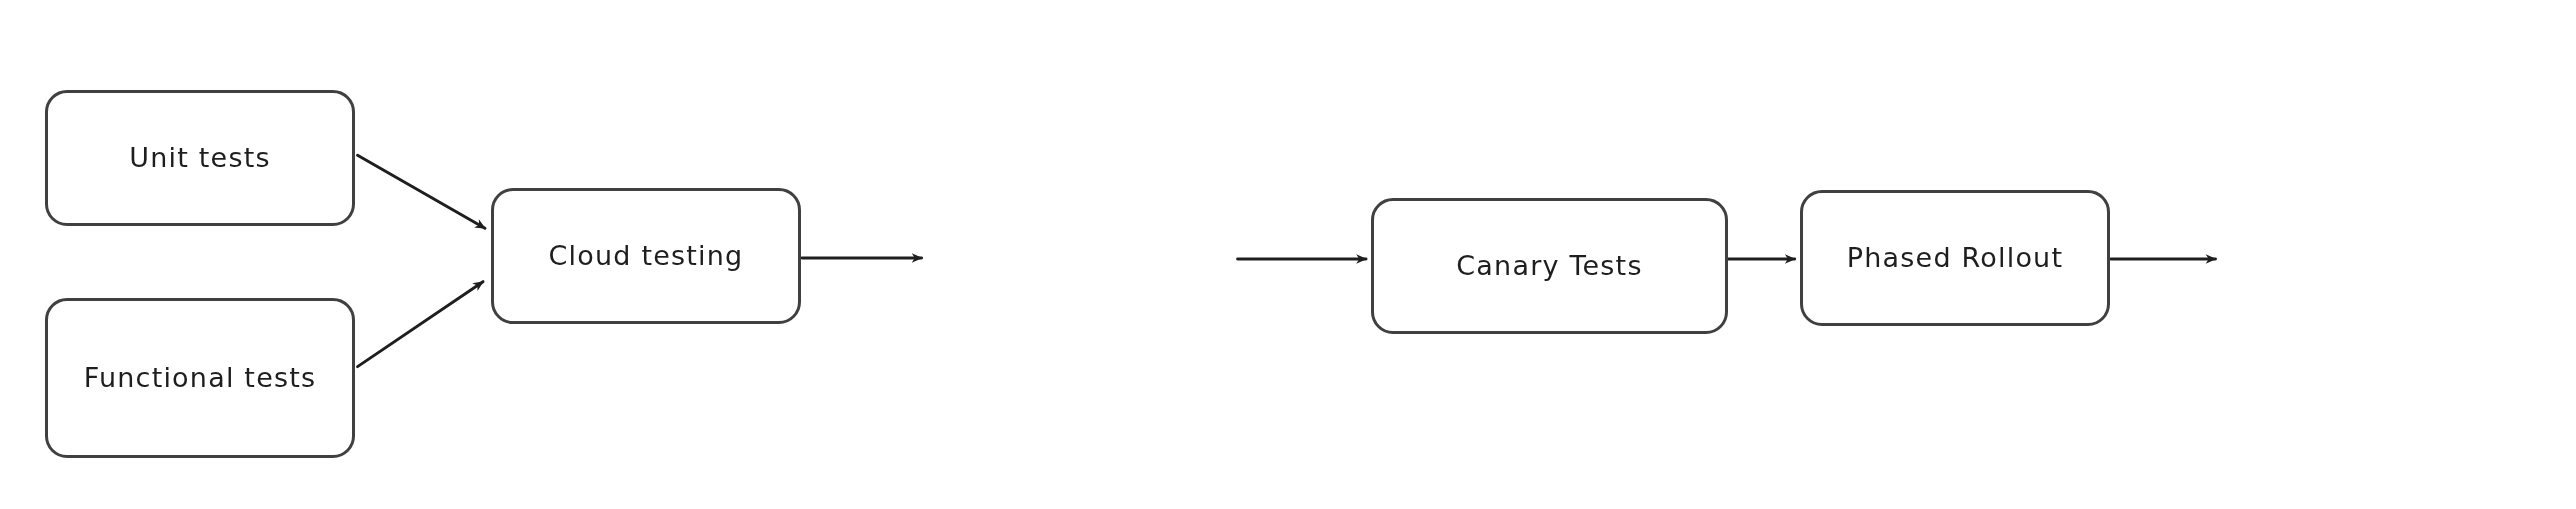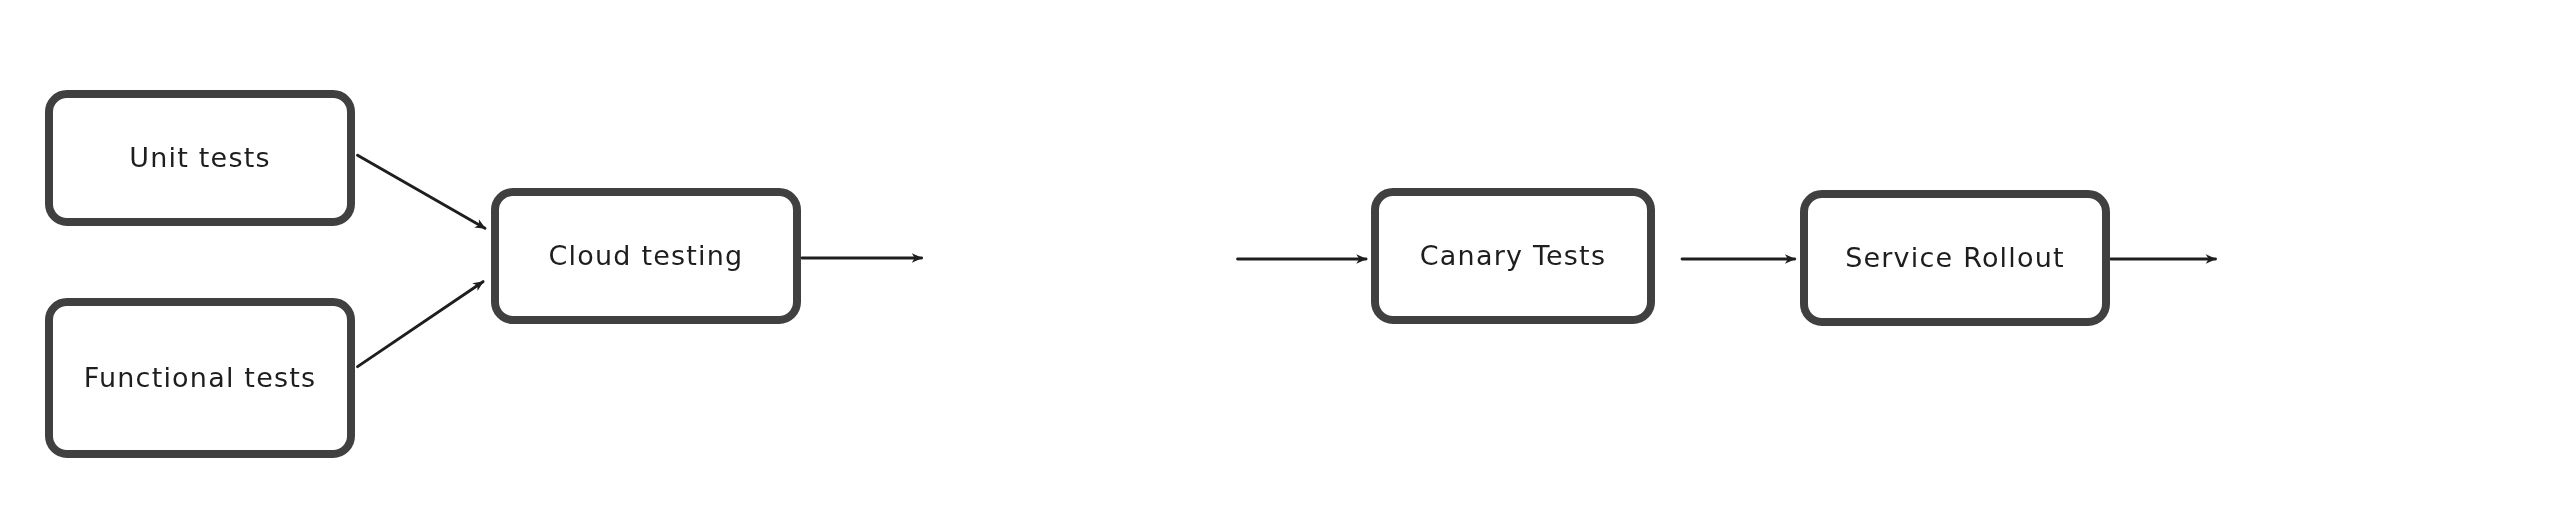--- a/index.html
+++ b/index.html
@@ -22,21 +22,21 @@
     left: 0;
     top: 0;
     width: 2576px;
     height: 510px;
     pointer-events: none;
   }
   .node {
     position: absolute;
     box-sizing: border-box;
     background: #ffffff;
-    border: 8px solid #404040;
+    border: 3px solid #404040;
     border-radius: 22px;
     display: flex;
     align-items: center;
     justify-content: center;
     text-align: center;
   }
   .node-label {
     font-family: "DejaVu Sans", sans-serif;
     font-size: 27px;
     line-height: 1.32;
@@ -77,23 +77,23 @@
 
   <div class="node" style="left: 45px; top: 298px; width: 310px; height: 160px;">
     <span class="node-label">Functional tests</span>
   </div>
 
   <div class="node" style="left: 491px; top: 188px; width: 310px; height: 136px;">
     <span class="node-label">Cloud testing</span>
   </div>
 
 
-  <div class="node" style="left: 1371px; top: 188px; width: 284px; height: 136px;">
+  <div class="node" style="left: 1371px; top: 198px; width: 357px; height: 136px;">
     <span class="node-label">Canary Tests</span>
   </div>
 
   <div class="node" style="left: 1800px; top: 190px; width: 310px; height: 136px;">
-    <span class="node-label">Service Rollout</span>
+    <span class="node-label">Phased Rollout</span>
   </div>
 
 
 </div>
 
 
 </body></html>

